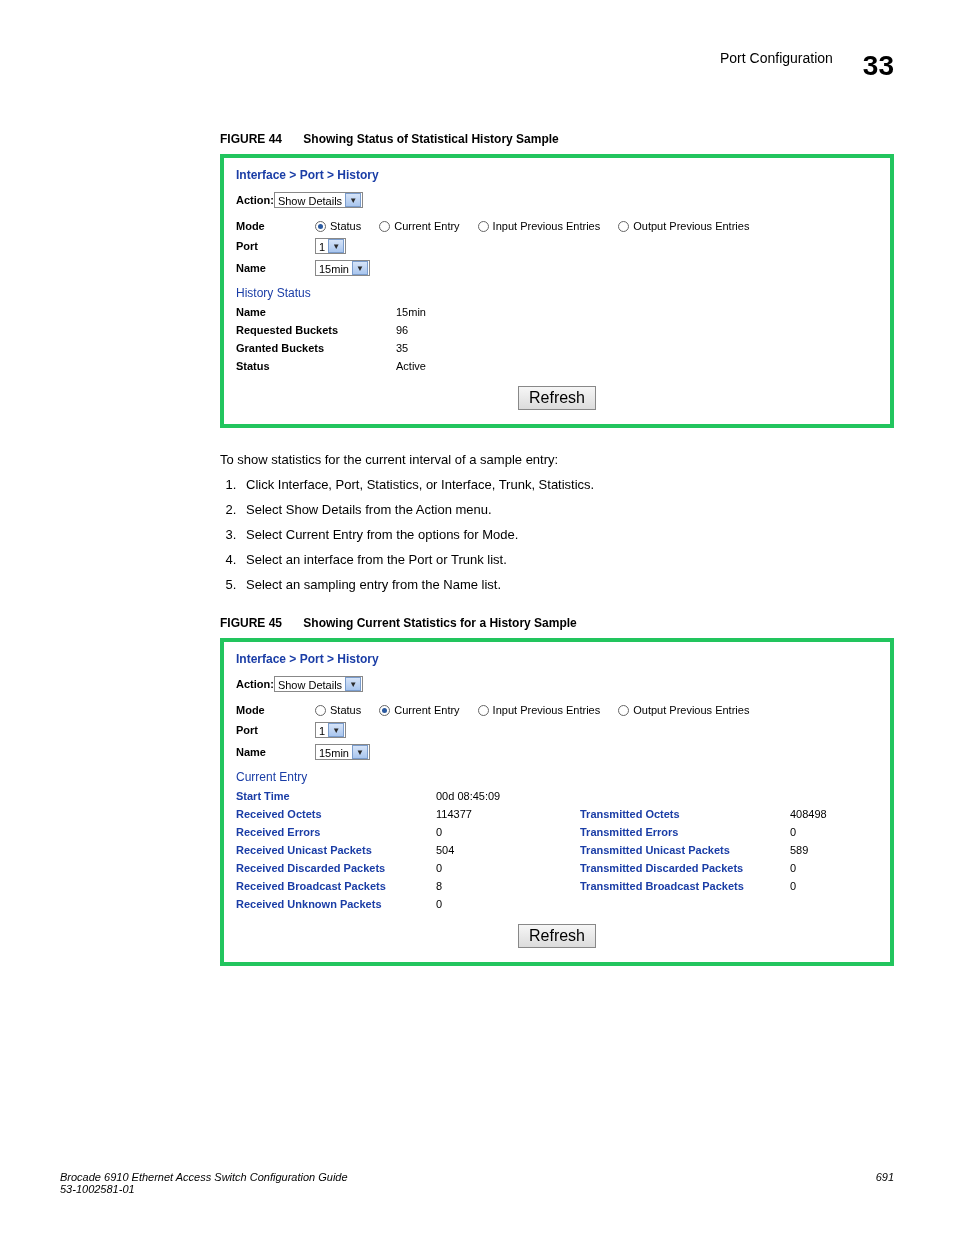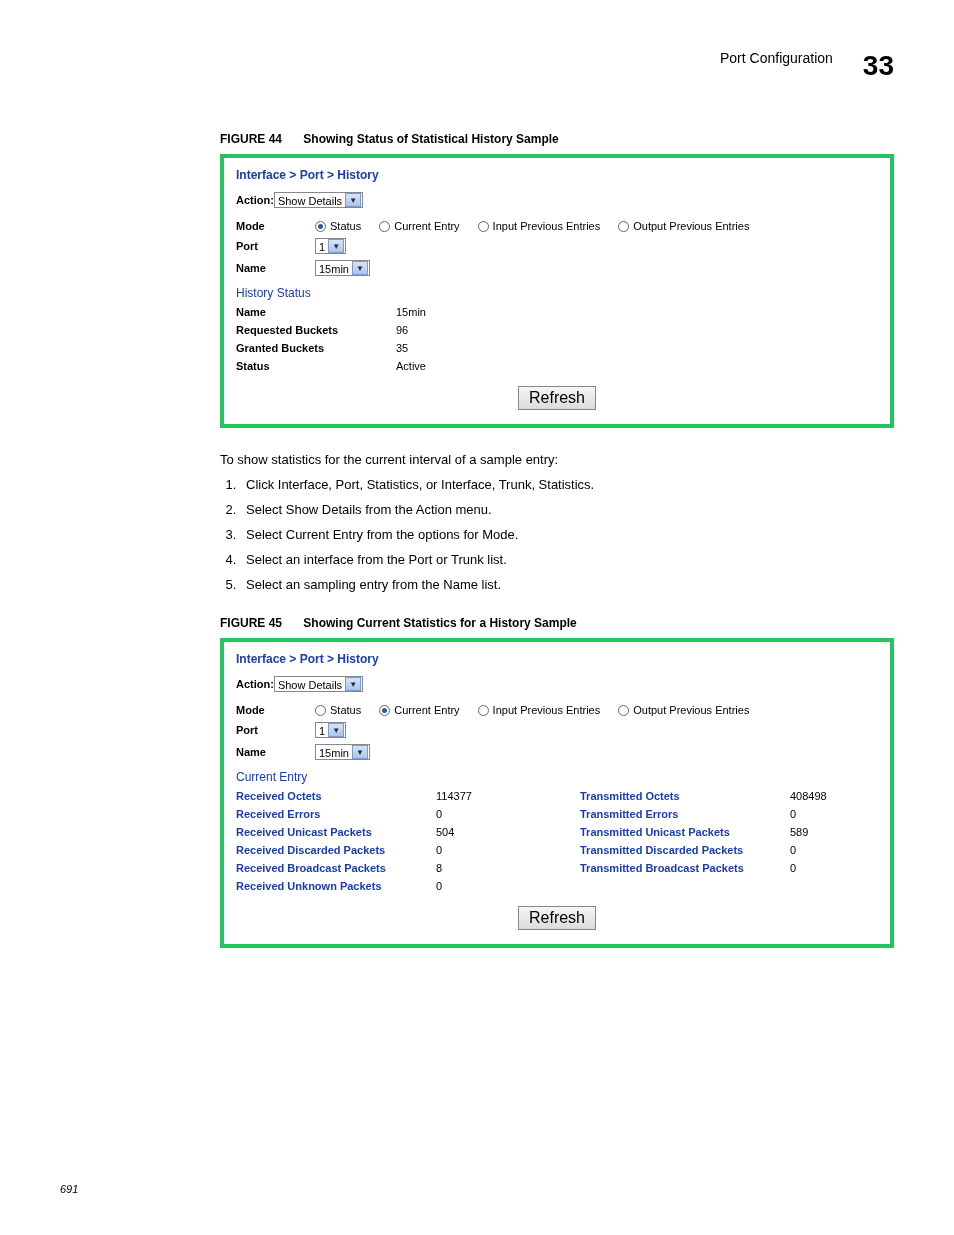--- a/index.html
+++ b/index.html
@@ -353,20 +353,26 @@
       <div class="form-row">
         <span class="flabel">Name</span>
         <span class="dd">
           <span>15min</span>
           <span class="dd-arrow">▼</span>
         </span>
       </div>
 
       <div class="section-head">Current Entry</div>
 
+      <div class="stats-row">
+        <span class="c1">Start Time</span>
+        <span class="c2">00d 08:45:09</span>
+        <span class="c3"></span>
+        <span class="c4"></span>
+      </div>
 
       <div class="stats-row">
         <span class="c1">Received Octets</span>
         <span class="c2">114377</span>
         <span class="c3">Transmitted Octets</span>
         <span class="c4">408498</span>
       </div>
       <div class="stats-row">
         <span class="c1">Received Errors</span>
         <span class="c2">0</span>
@@ -399,16 +405,20 @@
       </div>
 
       <div class="refresh-wrap">
         <span class="btn">Refresh</span>
       </div>
     </div>
 
   </div>
 
   <div class="footer">
+    <div>
+      <div>Brocade 6910 Ethernet Access Switch Configuration Guide</div>
+      <div>53-1002581-01</div>
+    </div>
     <div>691</div>
   </div>
 
 </div>
 
 </body></html>

